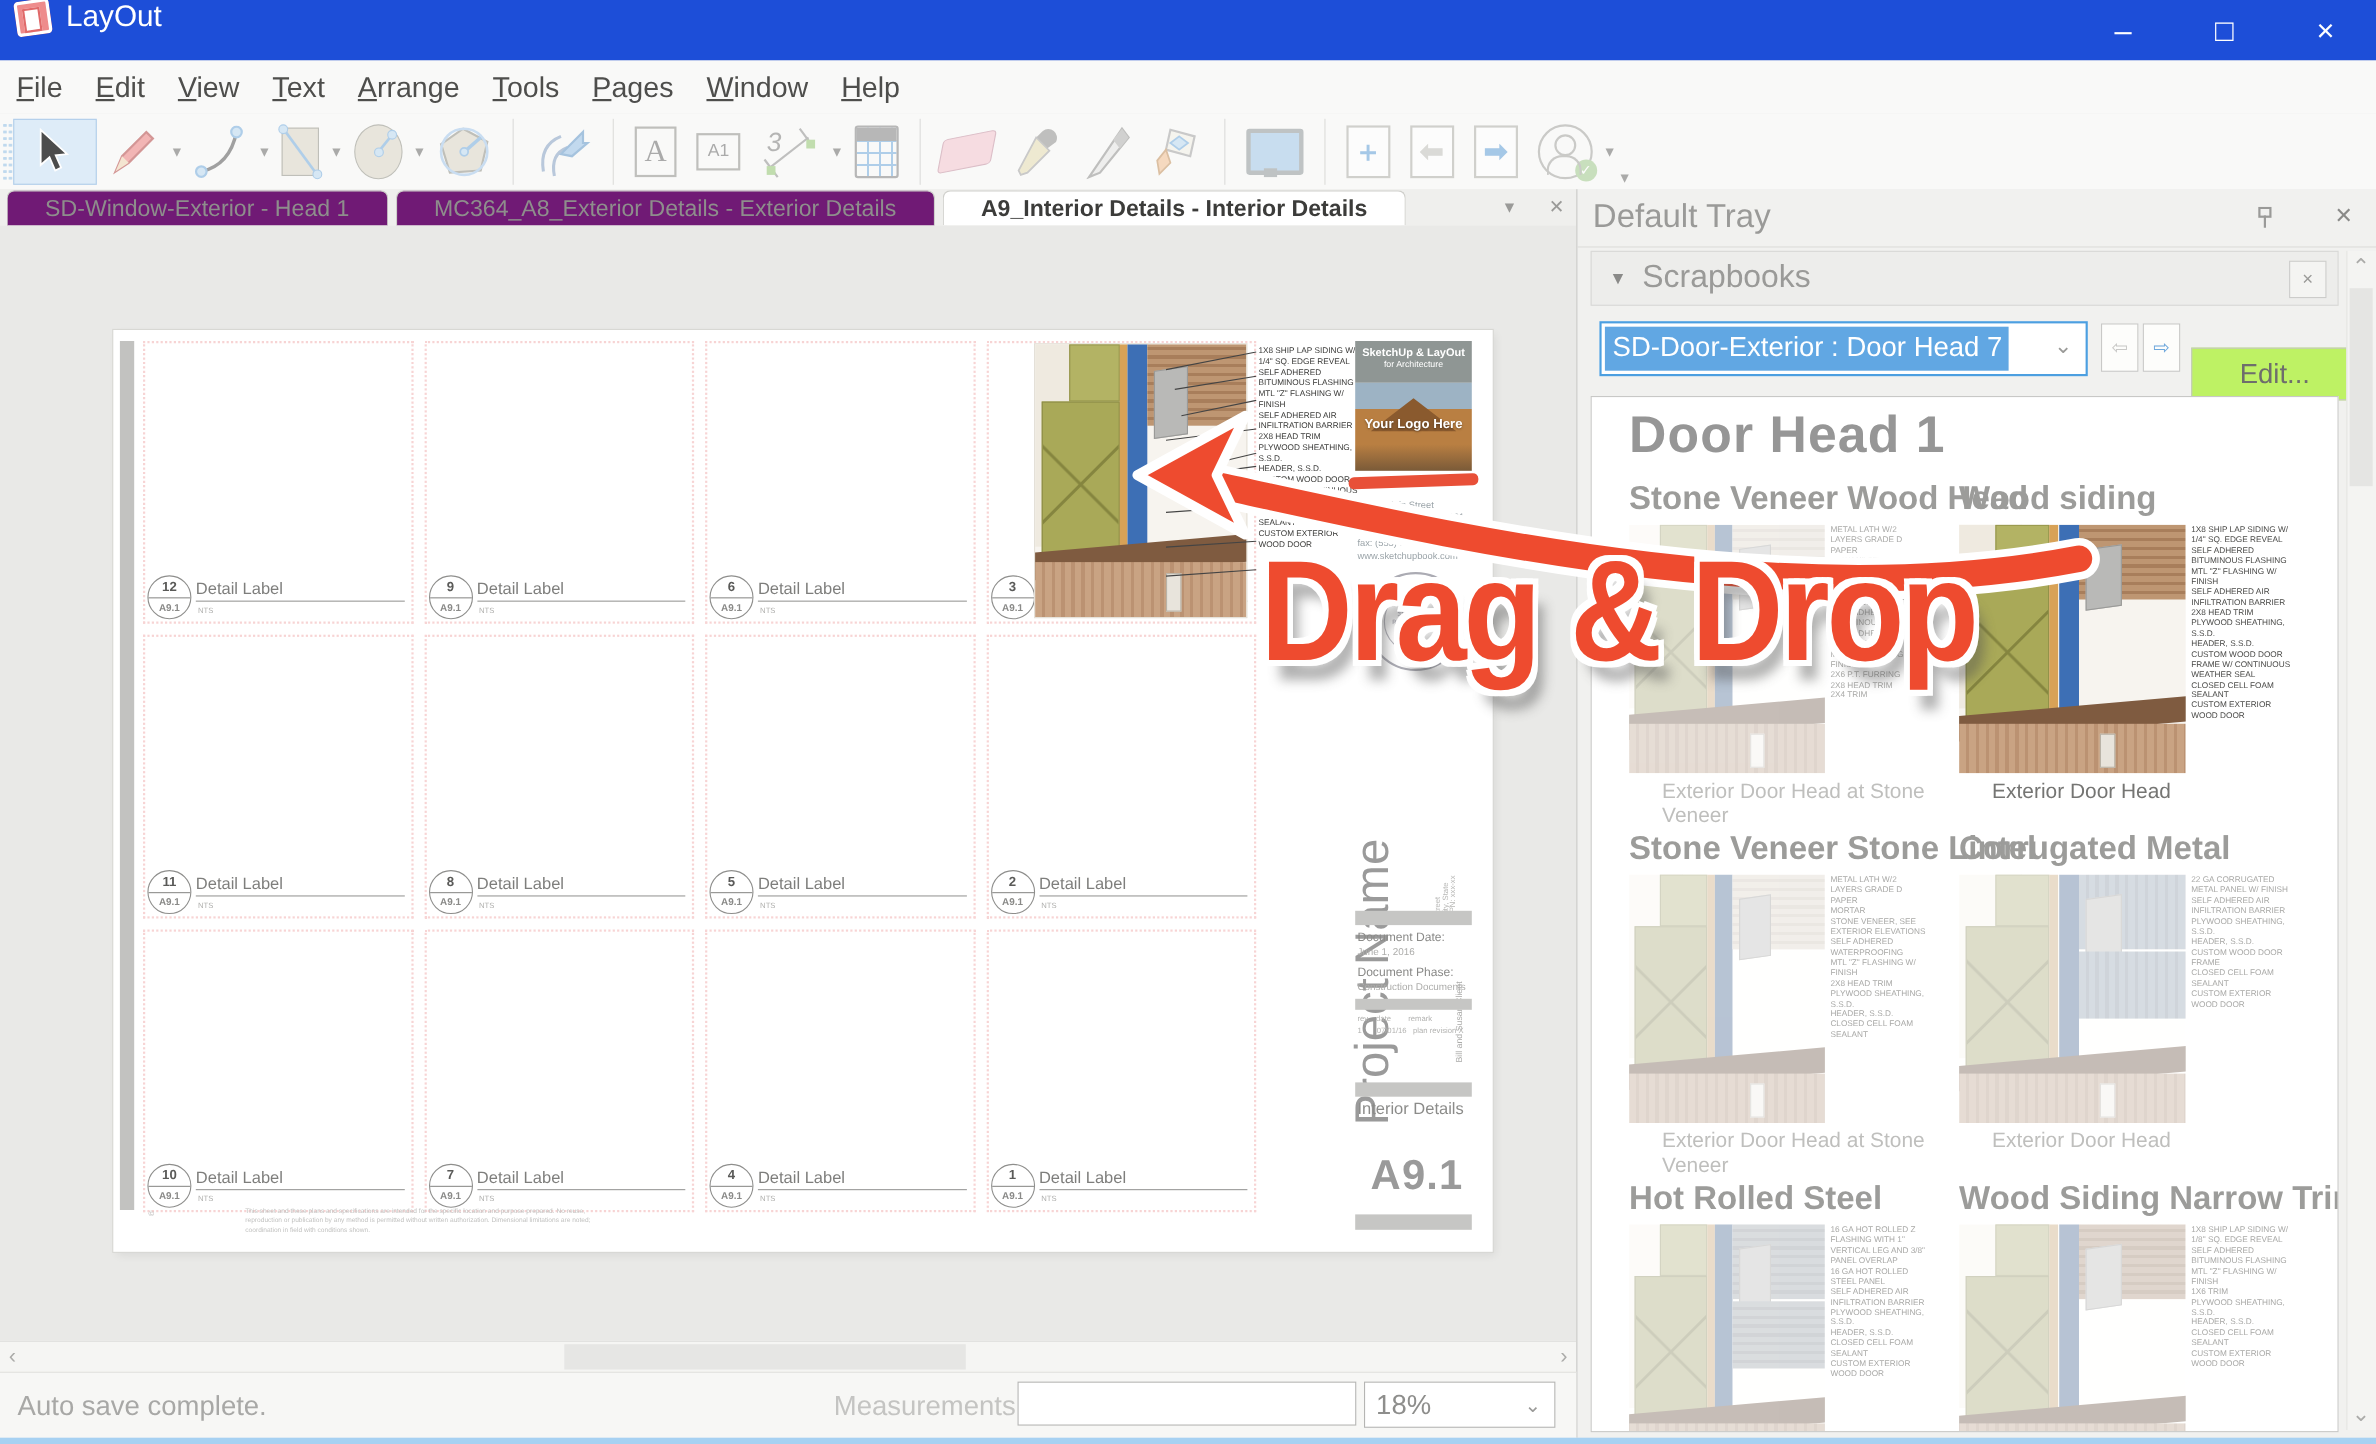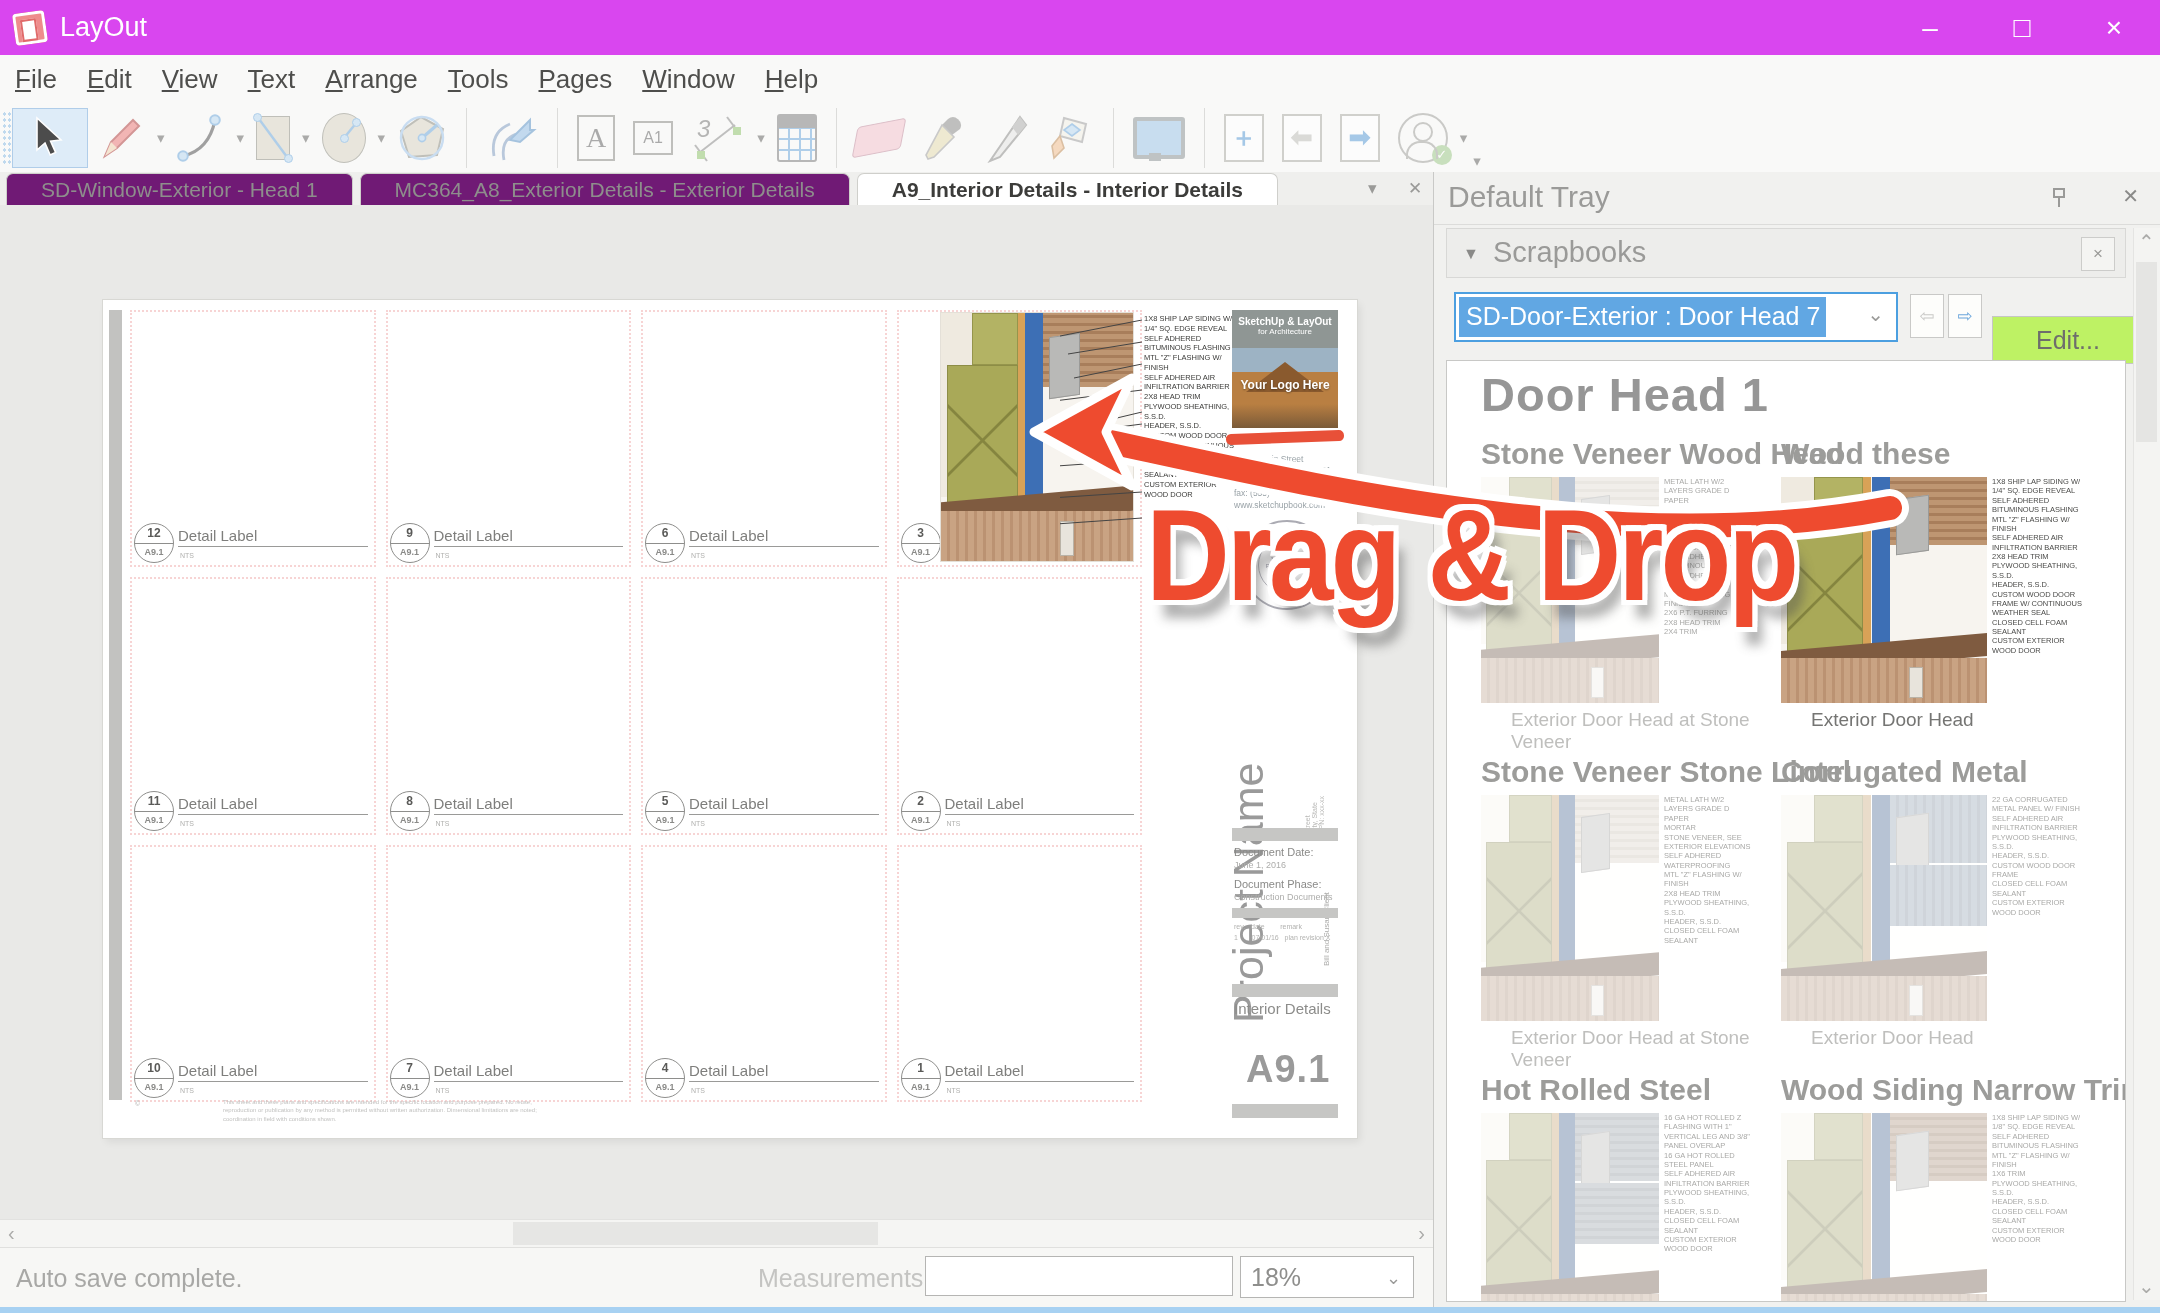--- a/index.html
+++ b/index.html
@@ -1,18 +1,18 @@
 <!DOCTYPE html>
 <html><head>
 <meta charset="utf-8">
 <style>
   html,body{margin:0;padding:0;background:#DDD;}
   #app{position:relative;width:2160px;height:1313px;background:#F1F1EF;font-family:"Liberation Sans",sans-serif;overflow:hidden;}
   
-  .titlebar{position:absolute;left:0;top:0;width:2160px;height:55px;background:#d946ef;display:flex;align-items:center;}
+  .titlebar{position:absolute;left:0;top:0;width:2160px;height:55px;background:#1d4ed8;display:flex;align-items:flex-start;}
   .app-icon{width:32px;height:32px;margin-left:14px;position:relative;background:#EE8C8C;border-radius:4px;transform:rotate(-8deg);box-shadow:inset 0 0 0 3px #fff;}
   .app-icon::after{content:"";position:absolute;left:7px;top:7px;width:12px;height:18px;background:#fff;border:2px solid #E06A6A;}
   .titlebar-title{color:#fff;font-size:27px;margin-left:14px;}
   .win-controls{margin-left:auto;display:flex;}
   .win-btn{width:92px;height:55px;display:flex;align-items:center;justify-content:center;color:#fff;font-size:28px;}
   
   .menubar{position:absolute;left:0;top:55px;width:2160px;height:48px;background:#F9F9F8;display:flex;align-items:center;border-bottom:1px solid #ECECEA;}
   .menu-item{font-size:26px;color:#4E4E4C;padding:0 15px;}
   
   .toolbar{position:absolute;left:0;top:103px;width:2160px;height:69px;background:#F9F9F8;display:flex;align-items:center;}
@@ -610,21 +610,21 @@
 SELF ADHERED WATERPROOFING
 MTL "Z" FLASHING W/ FINISH
 2X6 P.T. FURRING
 2X8 HEAD TRIM
 2X4 TRIM</div>
             </div>
             <div class="g-cap">Exterior Door Head at Stone Veneer</div>
           </div>
 
           <div class="group v-vivid">
-            <div class="g-head">Wood these</div>
+            <div class="g-head">Wood siding</div>
             <div class="g-body">
               <div class="dd">
                 <div class="dd-stone"></div>
                 <div class="dd-olive2"></div>
                 <div class="dd-olive"></div>
                 <div class="dd-furr"></div>
                 <div class="dd-blue"></div>
                 <div class="dd-woodtop"></div>
                 <div class="dd-step"></div>
                 <div class="dd-trim"></div>

